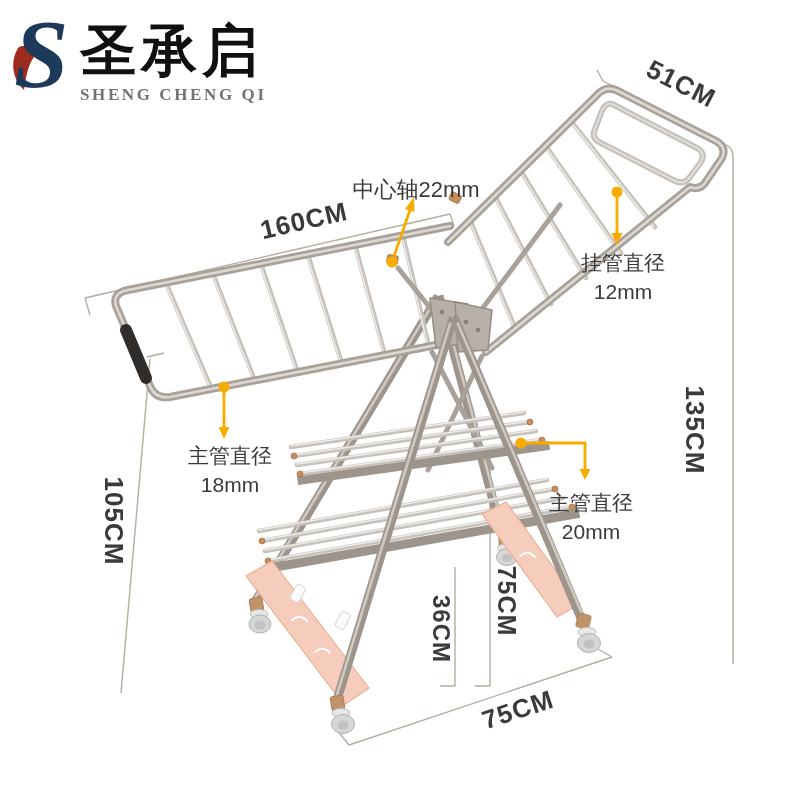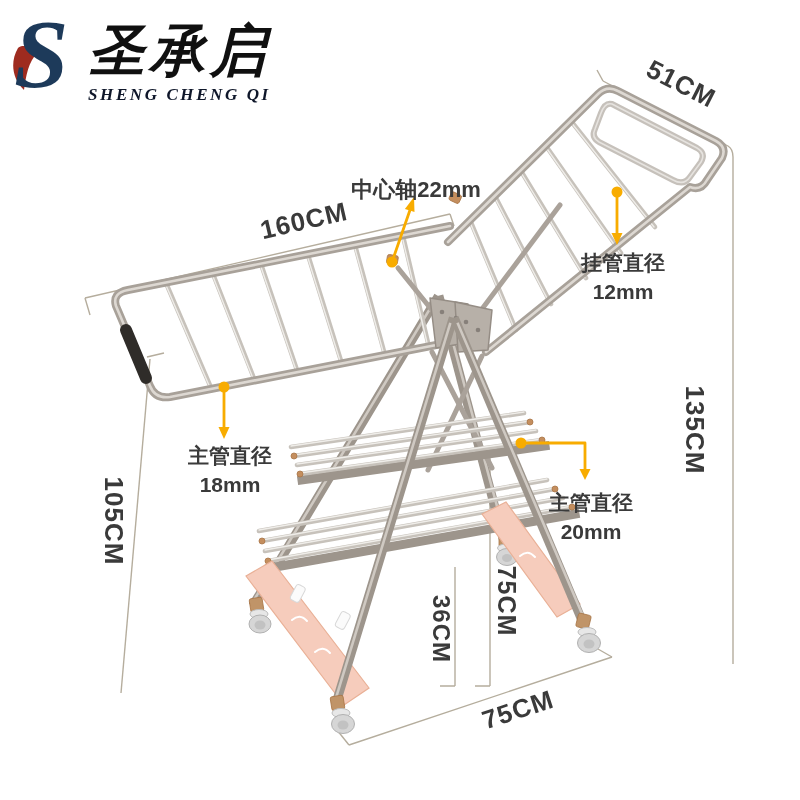--- a/index.html
+++ b/index.html
@@ -6,30 +6,30 @@
   .stage{position:relative;width:800px;height:800px;background:#ffffff;overflow:hidden;
          font-family:"Liberation Sans",sans-serif;}
   .stage svg.rack{position:absolute;left:0;top:0;}
 
   
   .logo{position:absolute;left:14px;top:6px;display:flex;align-items:flex-start;}
   .logo-s-wrap{position:relative;width:66px;height:108px;}
   .logo-s{position:absolute;left:0;top:-6px;font-family:"Liberation Serif",serif;
           font-style:italic;font-weight:900;font-size:98px;line-height:108px;color:#1d3a5a;}
   .logo-leaf{position:absolute;left:-2px;top:40px;}
-  .logo-text{margin-left:8px;padding-top:14px;font-style:italic;}
+  .logo-text{padding-top:14px;}
   .logo-zh{font-family:"DejaVu Sans",sans-serif;font-weight:900;font-size:56px;line-height:62px;
            color:#101010;letter-spacing:5px;}
-  .logo-en{font-family:"Liberation Serif",serif;font-weight:700;font-size:17px;color:#0f172a;
+  .logo-en{font-family:"Liberation Serif",serif;font-weight:700;font-size:17px;color:#737373;
            letter-spacing:2.6px;margin-top:3px;}
 
   
   .lbl{position:absolute;color:#3a3a3a;white-space:nowrap;transform:translate(-50%,-50%);}
   .lbl-cm{font-size:26px;font-weight:600;letter-spacing:1px;}
-  .lbl-zh{font-size:21px;font-weight:700;text-align:center;line-height:29px;}
+  .lbl-zh{font-size:21px;font-weight:400;text-align:center;line-height:29px;}
   .rot90{transform:translate(-50%,-50%) rotate(90deg);}
   .rotm13{transform:translate(-50%,-50%) rotate(-13deg);}
   .rot27{transform:translate(-50%,-50%) rotate(27deg);}
   .rotm18{transform:translate(-50%,-50%) rotate(-18deg);}
 
   
   .frame{stroke:#a8a199;stroke-width:8;fill:none;stroke-linecap:round;stroke-linejoin:round;}
   .frame-hi{stroke:#ddd8d2;stroke-width:2.6;fill:none;stroke-linecap:round;stroke-linejoin:round;}
   .tube{stroke:#c7c2bb;stroke-width:4.6;fill:none;stroke-linecap:round;}
   .tube-hi{stroke:#efede9;stroke-width:1.4;fill:none;stroke-linecap:round;}

